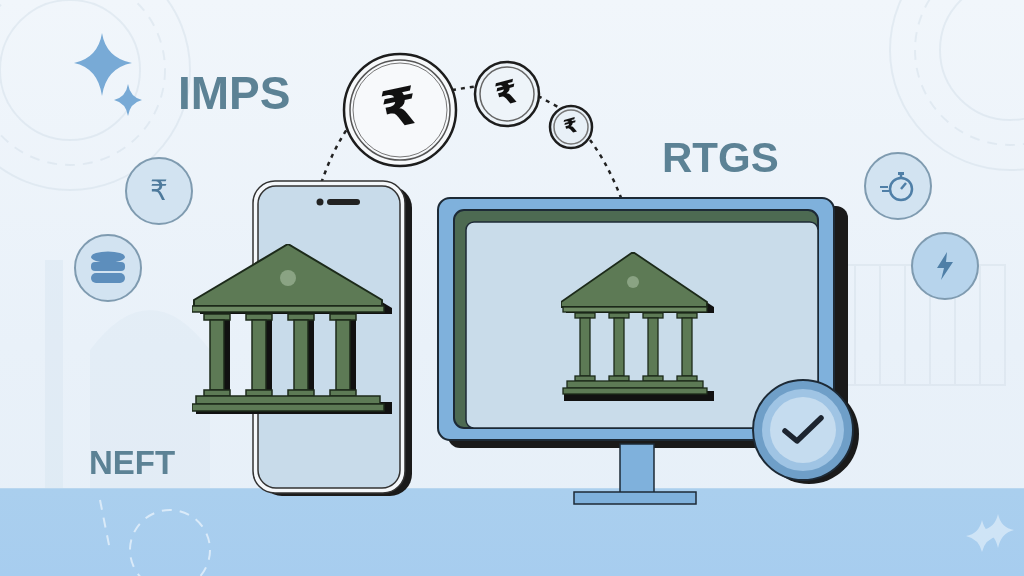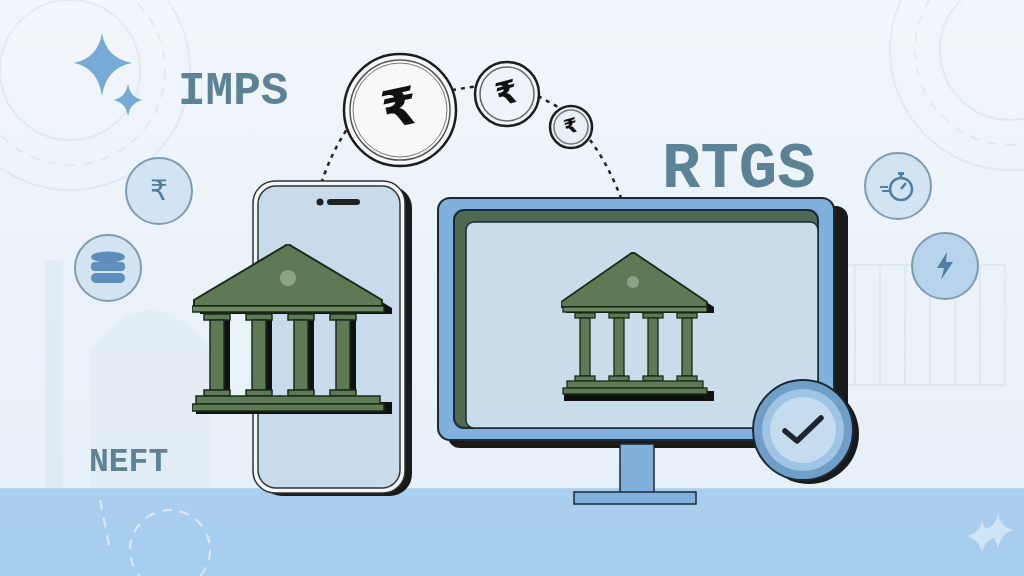--- a/index.html
+++ b/index.html
@@ -8,21 +8,21 @@
       background: linear-gradient(180deg, #f1f6fb 0%, #e9f1f9 60%, #e6eff8 100%);
       font-family: "DejaVu Sans", sans-serif;
     }
     .abs { position:absolute; }
     .floor {
       left:0; top:488px; width:1024px; height:88px;
       background: linear-gradient(180deg, #aacfee 0%, #a7cdef 100%);
       border-top:1px solid #b9d6ef;
     }
     .label {
-      font-family: Liberation Mono, monospace;
+      font-family: Liberation Sans, sans-serif;
       font-weight: bold;
       color:#5c8295;
       letter-spacing: 0px;
     }
     .bg-deco { opacity:0.35; }
     svg { display:block; }
     .badge {
       border-radius:50%;
       background:#d2e3f1;
       border:2px solid #7f9bb0;
@@ -90,21 +90,21 @@
 </div>
 
 <div class="abs" style="left:90px;top:490px;">
   <svg width="140" height="90" viewBox="0 0 140 90">
     <circle cx="80" cy="60" r="40" fill="none" stroke="#e6f1fb" stroke-width="2" stroke-dasharray="10 8" opacity="0.8"></circle>
     <line x1="10" y1="10" x2="20" y2="60" stroke="#e6f1fb" stroke-width="2" stroke-dasharray="10 8" opacity="0.8"></line>
   </svg>
 </div>
 
 <div class="abs label" style="left:178px;top:66px;font-size:46px;">IMPS</div>
-<div class="abs label" style="left:662px;top:134px;font-size:64px;">RTGS</div>
+<div class="abs label" style="left:662px;top:134px;font-size:42px;">RTGS</div>
 <div class="abs label" style="left:89px;top:444px;font-size:33px;">NEFT</div>
 
 <div class="abs badge" style="left:125px;top:157px;width:68px;height:68px;">
   <span class="badge-text">₹</span>
 </div>
 <div class="abs badge" style="left:74px;top:234px;width:68px;height:68px;">
   <svg width="36" height="34" viewBox="0 0 36 34">
     <ellipse cx="18" cy="6" rx="17" ry="5.5" fill="#5d8ebc"></ellipse>
     <rect x="1" y="11" width="34" height="9" rx="4" fill="#5d8ebc"></rect>
     <rect x="1" y="22" width="34" height="10" rx="5" fill="#5d8ebc"></rect>

